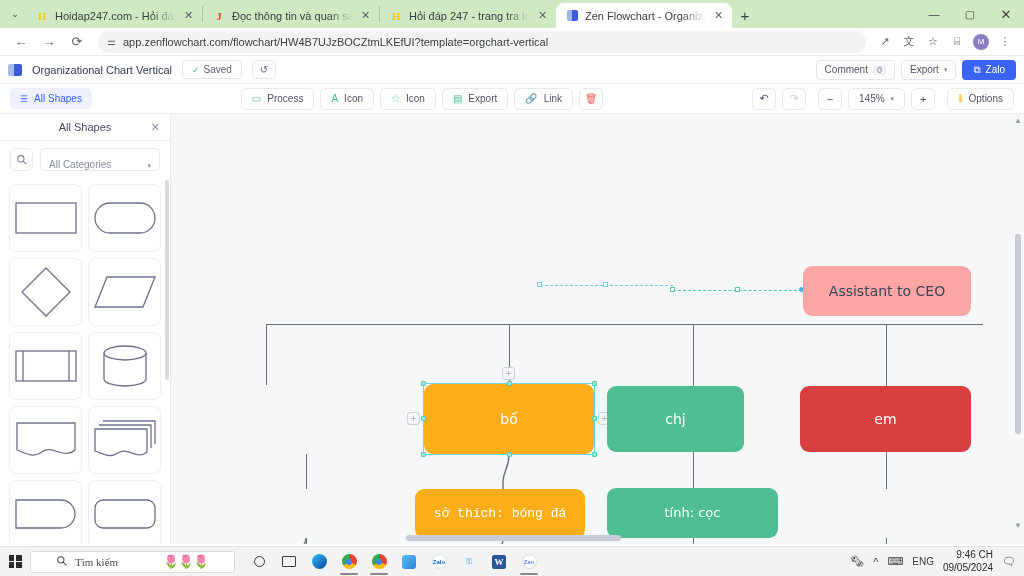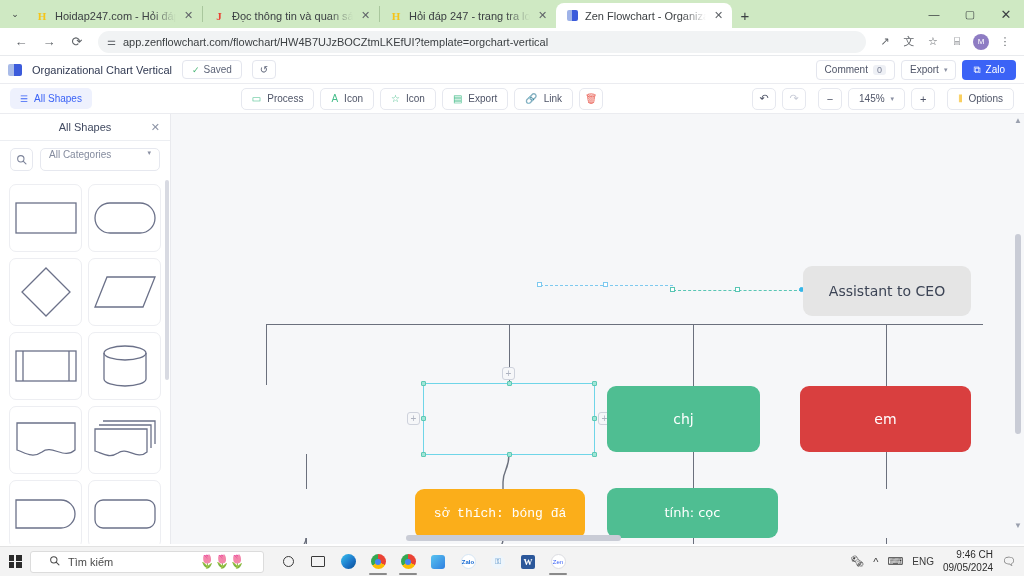--- a/index.html
+++ b/index.html
@@ -177,21 +177,21 @@
   .panel-search {
     height: 37px; display: flex; align-items: center; gap: 7px; padding: 0 10px;
   }
   .search-sq {
     width: 23px; height: 23px; border: 1px solid #e6e8ef; border-radius: 5px;
     display: flex; align-items: center; justify-content: center;
     font-size: 10px; color: #7d849a;
   }
   .cat-select {
     flex: 1; height: 23px; border: 1px solid #e6e8ef; border-radius: 5px;
-    display: flex; align-items: flex-start; padding: 0 8px;
+    display: flex; align-items: flex-end; padding: 0 8px;
     font-size: 10px; color: #848b9e;
   }
   .cat-select .caret-sm { margin-left: auto; }
   .shape-grid {
     flex: 1; padding: 6px 9px 0 9px;
     display: grid; grid-template-columns: 1fr 1fr; gap: 6px;
     align-content: start; overflow: hidden;
   }
   .shape-cell {
     height: 68px; border: 1px solid #edeef2; border-radius: 7px;
@@ -256,23 +256,23 @@
   }
   .start-ico {
     width: 30px; display: flex; align-items: center; justify-content: center;
   }
   .win-logo {
     width: 13px; height: 13px;
     display: grid; grid-template-columns: 1fr 1fr; grid-template-rows: 1fr 1fr; gap: 1.5px;
   }
   .win-logo i { background: #2b2b2b; display: block; }
   .tb-search {
-    width: 234px; height: 22px; background: #fff; border: 1px solid #dcdcdc;
+    width: 205px; height: 22px; background: #fff; border: 1px solid #dcdcdc;
     border-radius: 3px; display: flex; align-items: center; gap: 8px;
-    padding: 0 18px; font-size: 11px; color: #4b4b4b;
+    padding: 0 25px; font-size: 11px; color: #4b4b4b; font-family: Liberation Serif, serif;
   }
   .tb-apps { display: flex; align-items: center; gap: 2px; margin-left: 10px; }
   .tb-app {
     width: 28px; height: 26px; display: flex; align-items: center; justify-content: center;
     font-size: 13px; position: relative;
   }
   .tb-app.running::after {
     content: ''; position: absolute; bottom: 0; left: 5px; right: 5px;
     height: 2px; background: #8a8a8a; border-radius: 1px;
   }
@@ -568,40 +568,43 @@
       </svg>
 
       <div class="edge-sel blue" style="left:369px; top:171px; width:133px;"></div>
       <div class="edge-sel" style="left:502px; top:176px; width:129px;"></div>
       <div class="edge-h" style="left:366px; top:168px;"></div>
       <div class="edge-h" style="left:432px; top:168px;"></div>
       <div class="edge-h green" style="left:499px; top:173px;"></div>
       <div class="edge-h green" style="left:564px; top:173px;"></div>
       <div class="edge-h round" style="left:628px; top:173px;"></div>
 
-      <div class="node" style="left:632px; top:152px; width:168px; height:50px; background:#e5e5e5; color:#3c4455; font-size:14px;">
+      <div class="node" style="left:632px; top:152px; width:168px; height:50px; background:#fca5a5; color:#3c4455; font-size:14px;">
         <span>Assistant to CEO</span>
       </div>
 
 
+      <div class="node" style="left:253px; top:270px; width:170px; height:70px; background:#fbae1a; font-size:14px;">
+        <span>bố</span>
+      </div>
 
       <div class="sel-box" style="left:252px; top:269px; width:172px; height:72px;"></div>
       <div class="sel-h" style="left:250px; top:267px;"></div>
       <div class="sel-h" style="left:336px; top:267px;"></div>
       <div class="sel-h" style="left:421px; top:267px;"></div>
       <div class="sel-h" style="left:250px; top:302px;"></div>
       <div class="sel-h" style="left:421px; top:302px;"></div>
       <div class="sel-h" style="left:250px; top:338px;"></div>
       <div class="sel-h" style="left:336px; top:338px;"></div>
       <div class="sel-h" style="left:421px; top:338px;"></div>
       <div class="plus-handle" style="left:236px; top:298px;">+</div>
       <div class="plus-handle" style="left:427px; top:298px;">+</div>
       <div class="plus-handle" style="left:331px; top:253px;">+</div>
 
-      <div class="node" style="left:436px; top:272px; width:153px; height:66px; background:#4fbe92; font-size:14px;">
+      <div class="node" style="left:436px; top:272px; width:137px; height:66px; background:#4fbe92; font-size:14px;">
         <span>chj</span>
       </div>
       <div class="node" style="left:629px; top:272px; width:171px; height:66px; background:#d93f3f; font-size:14px;">
         <span>em</span>
       </div>
 
       <div class="node" style="left:244px; top:375px; width:170px; height:50px; background:#fbae1a; font-size:13px;font-family:Liberation Mono, monospace;">
         <span>sở thích: bóng đá</span>
       </div>
       <div class="node" style="left:436px; top:374px; width:171px; height:50px; background:#4fbe92; font-size:13px;">

